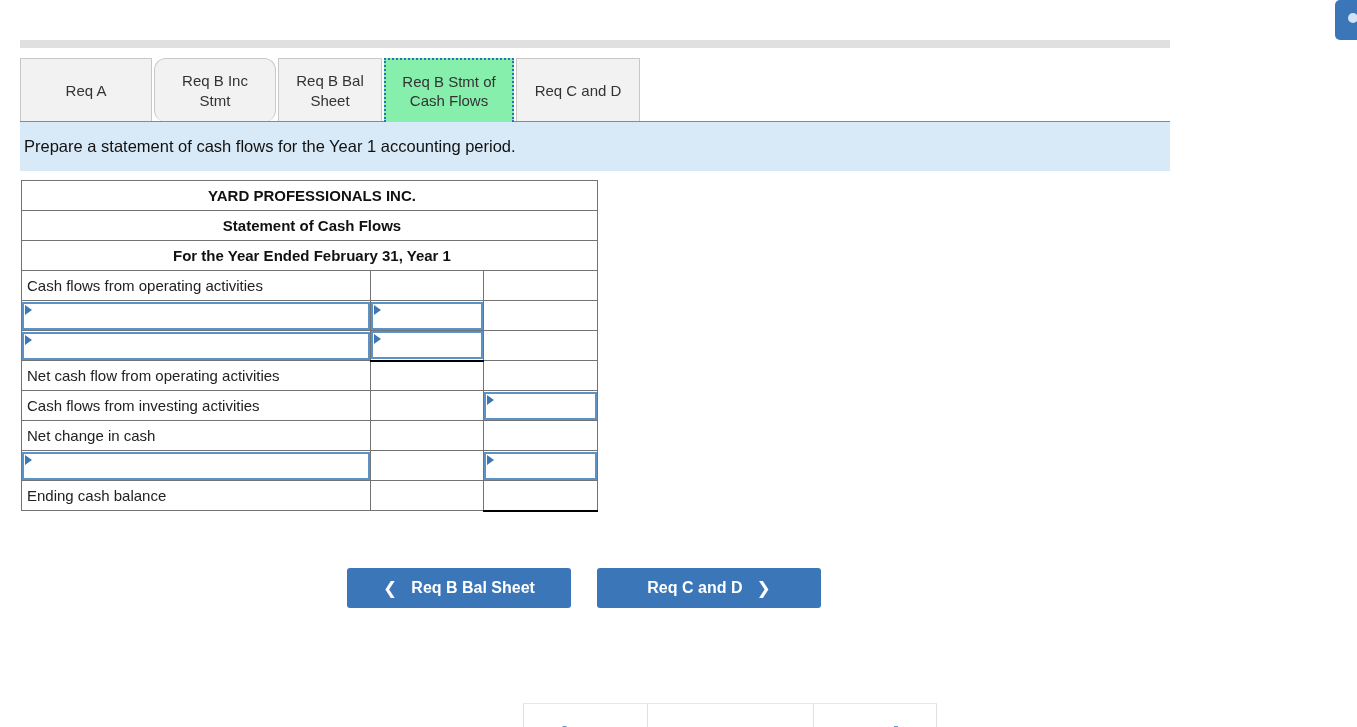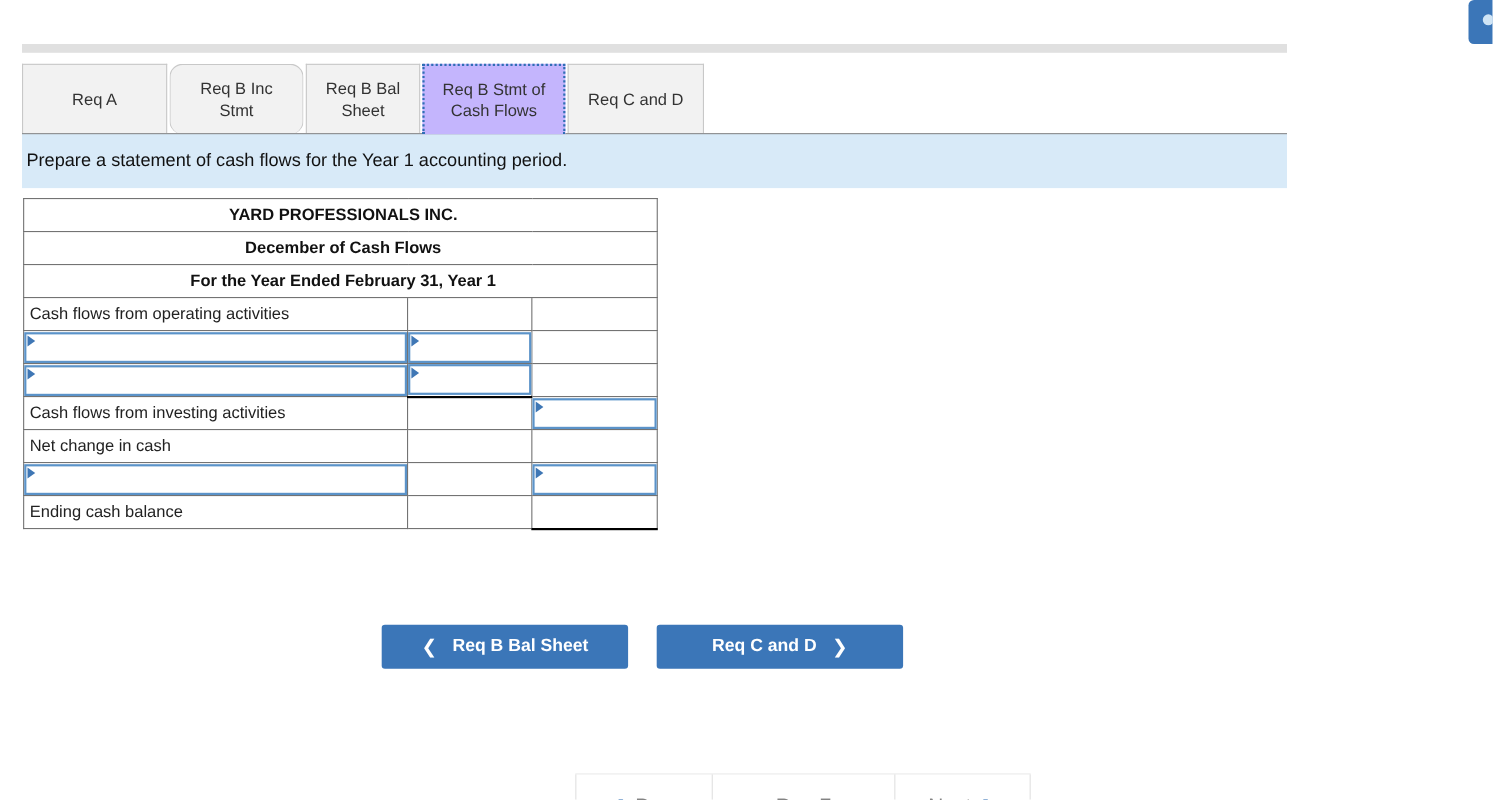--- a/index.html
+++ b/index.html
@@ -51,21 +51,21 @@
     padding: 0 10px;
     margin-right: 2px;
     cursor: pointer;
   }
   .tab.w1 { width: 132px; }
   .tab.w2 { width: 122px; border-radius: 12px; }
   .tab.w3 { width: 104px; }
   .tab.w4 { width: 130px; }
   .tab.w5 { width: 124px; margin-right: 0; }
   .tab.active {
-    background: #c4b5fd;
+    background: #86efac;
     border: 2px dotted #2f6fb5;
     border-bottom: none;
     position: relative;
     z-index: 3;
     justify-content: center;
   }
 
   
   .banner {
     position: absolute; left: 20px; top: 121px;
@@ -210,21 +210,21 @@
     <colgroup>
       <col class="col-label">
         <col class="col-a">
         <col class="col-b">
     </colgroup>
     <tbody>
       <tr>
         <td class="hdr" colspan="3">YARD PROFESSIONALS INC.</td>
       </tr>
       <tr>
-        <td class="hdr" colspan="3">December of Cash Flows</td>
+        <td class="hdr" colspan="3">Statement of Cash Flows</td>
       </tr>
       <tr>
         <td class="hdr" colspan="3">For the Year Ended February 31, Year 1</td>
       </tr>
 
       <tr>
         <td>Cash flows from operating activities</td>
         <td></td>
         <td></td>
       </tr>
@@ -250,20 +250,25 @@
             </div>
         </td>
         <td class="pad-cell blk-bottom">
           <div class="inp">
               <span class="tri"></span>
             </div>
         </td>
         <td></td>
       </tr>
 
+      <tr>
+        <td>Net cash flow from operating activities</td>
+        <td></td>
+        <td></td>
+      </tr>
 
       <tr>
         <td>Cash flows from investing activities</td>
         <td></td>
         <td class="pad-cell">
           <div class="inp">
               <span class="tri"></span>
             </div>
         </td>
       </tr>

